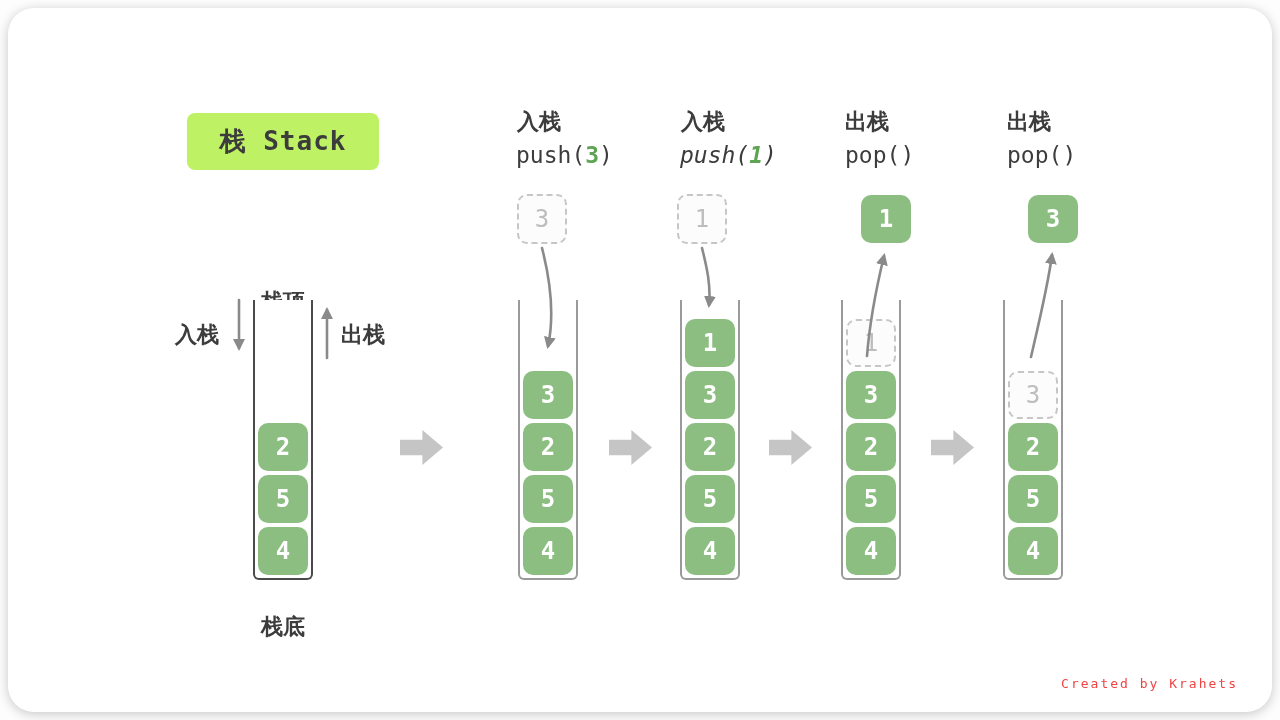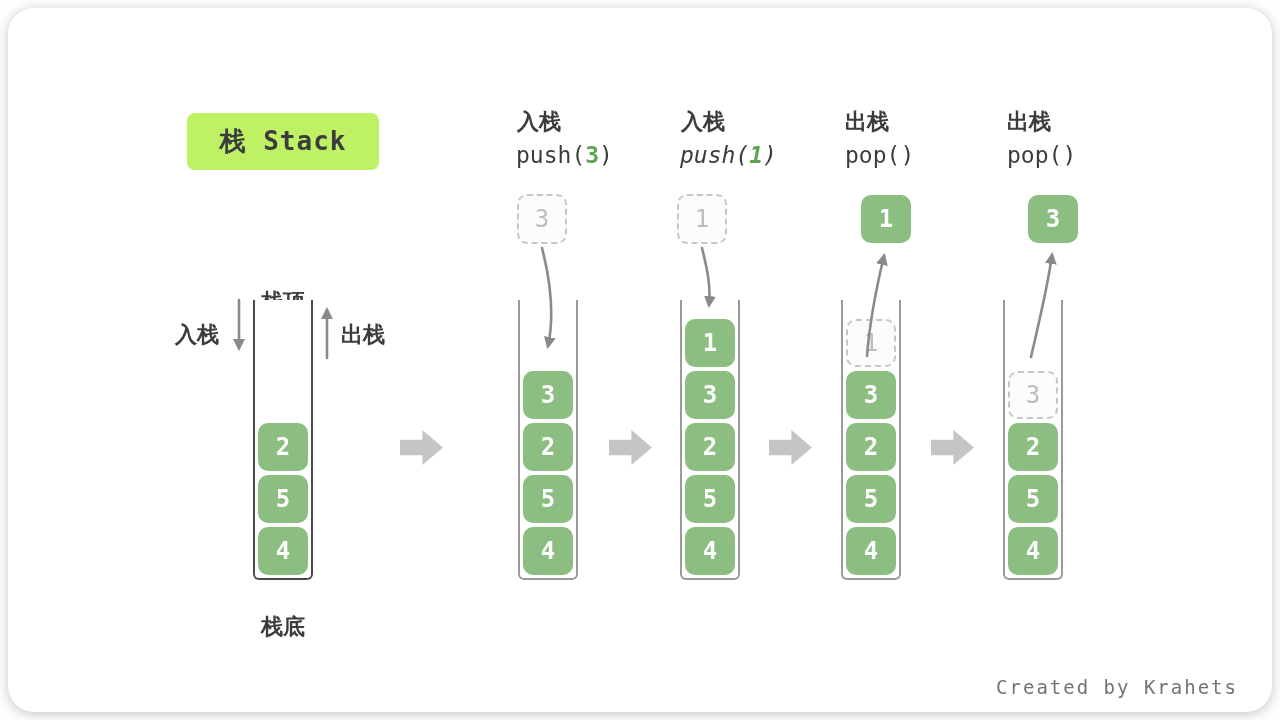--- a/index.html
+++ b/index.html
@@ -45,21 +45,21 @@
   .ghost.tall { height: 50px; }
 
   
   .block-arrow { width: 43px; height: 35px; background: #c5c5c5; top: 430px;
     clip-path: polygon(0% 28%, 52% 28%, 52% 0%, 100% 50%, 52% 100%, 52% 72%, 0% 72%); }
 
   .overlay-svg { position: absolute; left: 0; top: 0; width: 1280px; height: 720px;
     pointer-events: none; }
 
   .footer-credit { right: 42px; top: 676px; font-family: "DejaVu Sans Mono", monospace;
-    font-size: 19px; color: #737373; letter-spacing: 2px; }
+    font-size: 13px; color: #ef4444; letter-spacing: 2px; }
 </style>
 </head>
 <body>
 
 <div class="card"></div>
 
 <div class="abs title-badge">栈 Stack</div>
 
 <div class="abs cjk-label centered" style="left:233px;top:243px;width:100px;margin-top:44px;">栈顶</div>
 <div class="abs cjk-label centered" style="left:233px;top:612px;width:100px;font-family:Liberation Serif, serif;">栈底</div>

